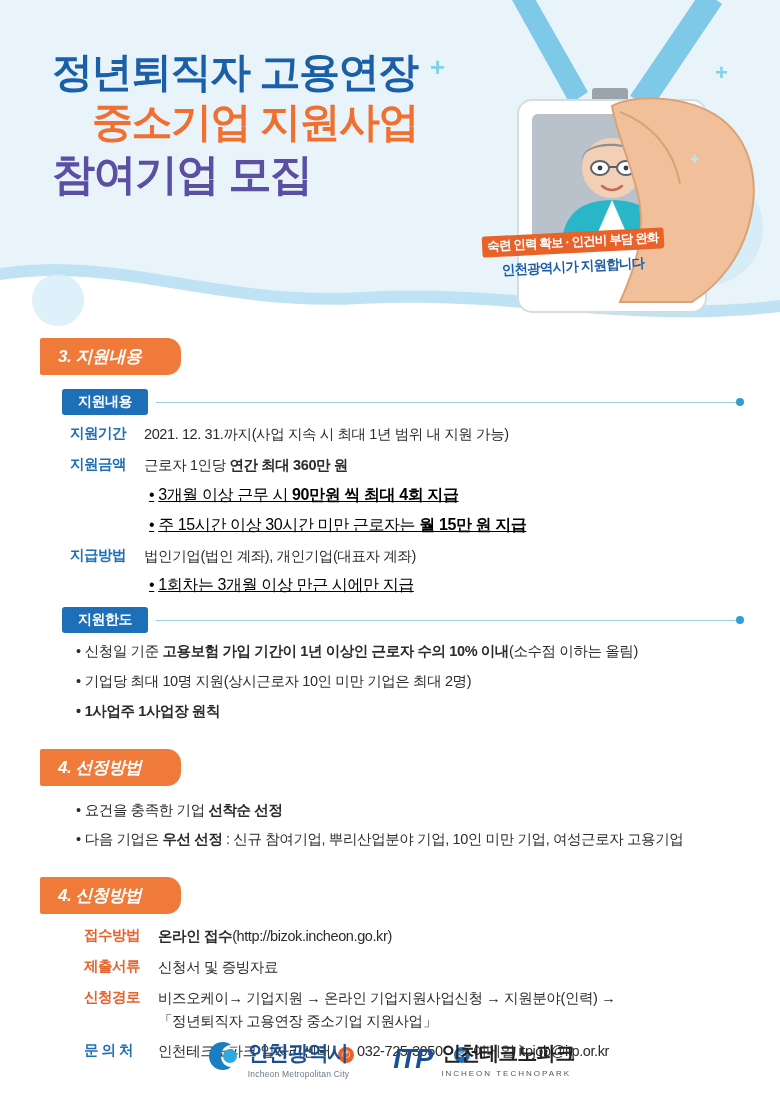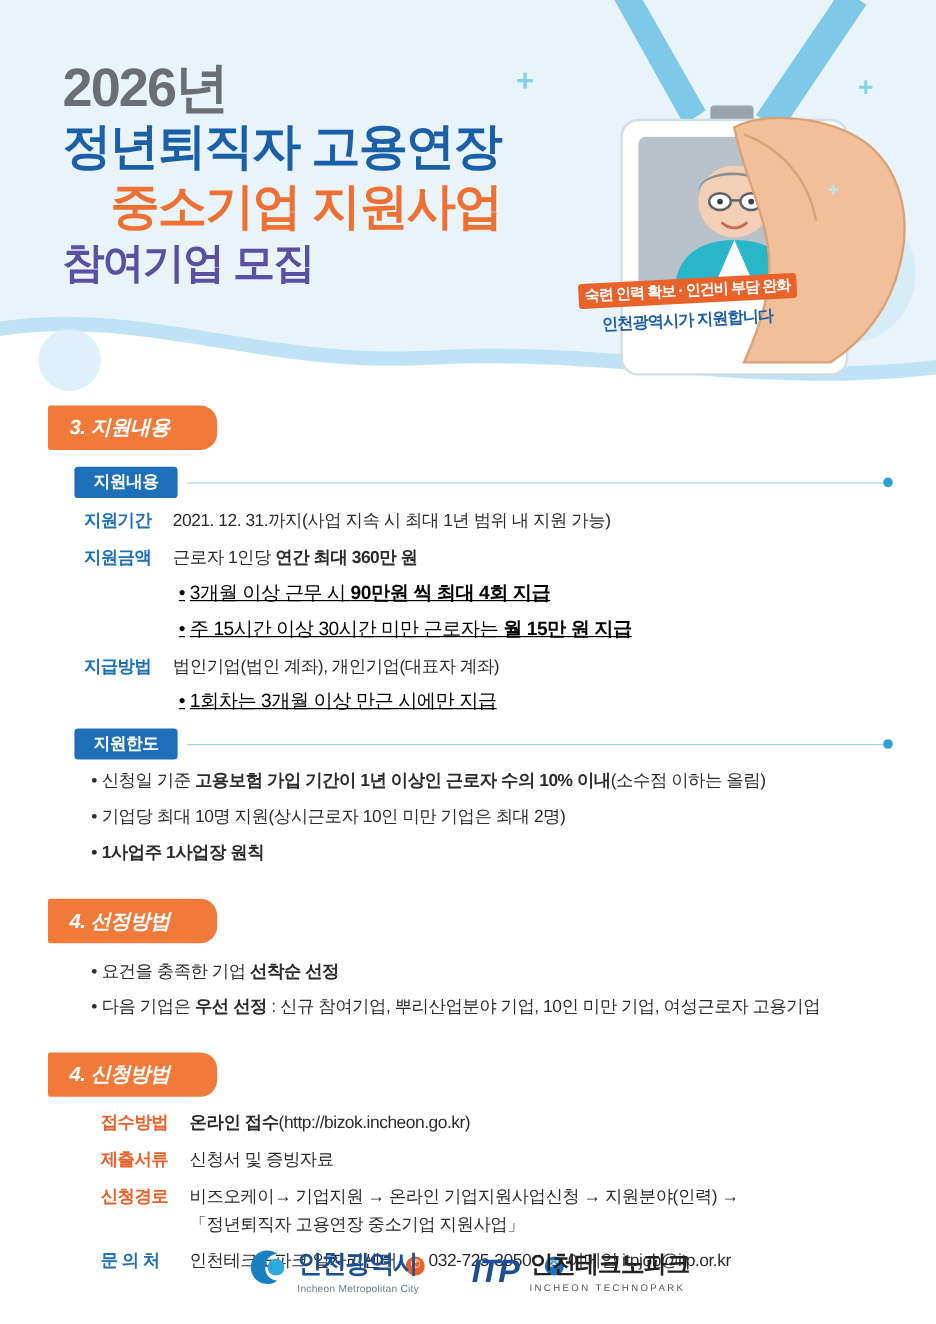--- a/index.html
+++ b/index.html
@@ -33,21 +33,21 @@
   }
   .t-line {
     font-weight: bold;
     letter-spacing: -1.5px;
     line-height: 1.12;
     white-space: nowrap;
   }
   .t1 { font-size: 45px; color: #6b6f74; }
   .t2 { font-size: 41px; color: #1b5fa8; margin-top: 2px; }
   .t3 { font-size: 41px; color: #f07032; margin-top: 4px; margin-left: 40px; }
-  .t4 { font-size: 35px; color: #5b4fa3; margin-top: 4px; }
+  .t4 { font-size: 43px; color: #5b4fa3; margin-top: 4px; }
 
   .plus { position: absolute; color: #7fd4e8; font-weight: bold; }
   .plus.p1 { left: 430px; top: 52px; font-size: 26px; }
   .plus.p2 { left: 715px; top: 60px; font-size: 22px; }
   .plus.p3 { left: 690px; top: 150px; font-size: 16px; color:#bfe6f2; }
 
   
   .card-wrap { position: absolute; left: 470px; top: 0px; width: 300px; height: 330px; }
 
   
@@ -179,21 +179,20 @@
       <path d="M228,120 C258,104 286,118 296,140 L300,330 L196,330 L190,250 C186,226 200,206 214,198 C200,188 204,164 220,160 Z" fill="#eab38c" opacity="0"></path>
     </g>
   </svg>
 
   <svg style="position:absolute; left:600px; top:88px; width:200px; height:230px;" viewBox="0 0 200 230">
     <path d="M12,18 C40,4 92,10 120,30 C150,52 160,92 150,132 C142,168 120,196 92,214 L20,214 C36,178 44,150 40,118 C36,86 18,52 12,18 Z" fill="#f1c09a" stroke="#d9a279" stroke-width="2"></path>
     <path d="M20,24 C52,36 74,62 80,96" stroke="#d9a279" stroke-width="2" fill="none"></path>
   </svg>
 
   <div class="hero-title">
-    <div class="t-line t1">2026년</div>
     <div class="t-line t2">정년퇴직자 고용연장</div>
     <div class="t-line t3">중소기업 지원사업</div>
     <div class="t-line t4">참여기업 모집</div>
   </div>
 
   <div style="position:absolute; left:482px; top:232px; width:182px; text-align:center; z-index:6;">
     <div style="background:#e8622a; color:#fff; font-size:12.5px; font-weight:bold; letter-spacing:-0.8px; padding:2px 4px; border-radius:3px; transform:rotate(-3deg);">숙련 인력 확보 · 인건비 부담 완화</div>
     <div style="color:#1b5fa8; font-size:13.5px; font-weight:bold; letter-spacing:-0.8px; margin-top:5px; transform:rotate(-3deg);">인천광역시가 지원합니다</div>
   </div>
 

